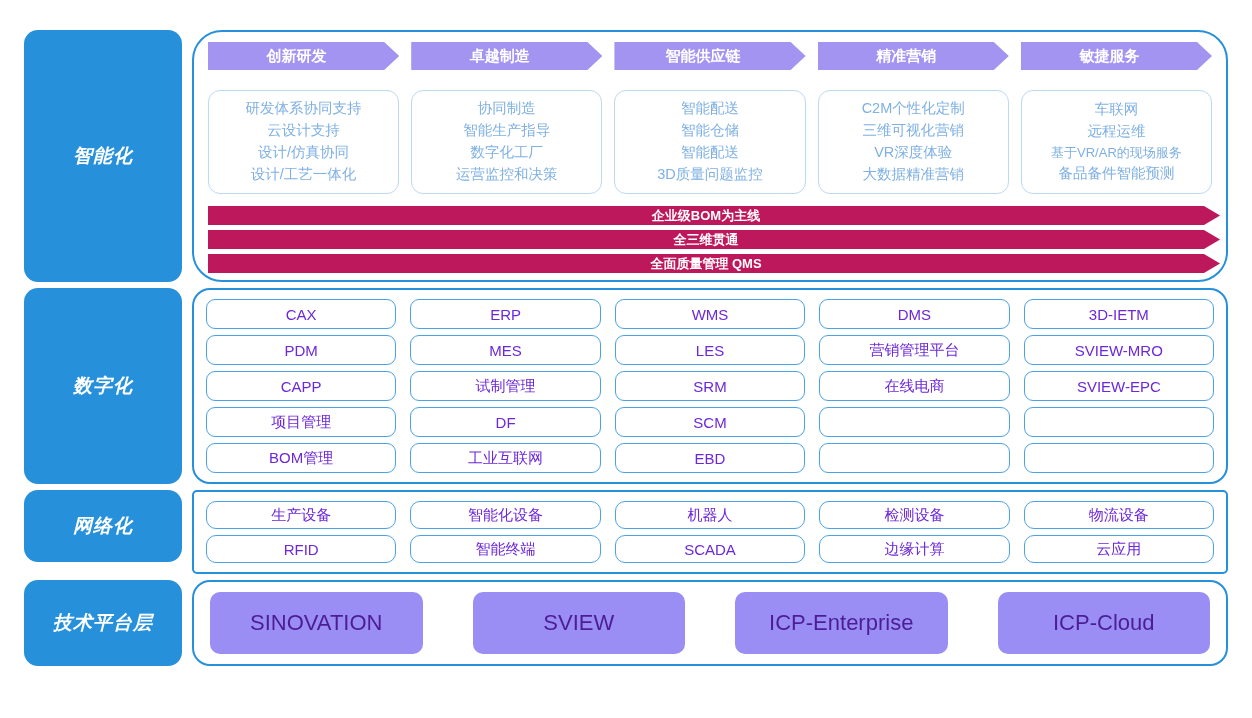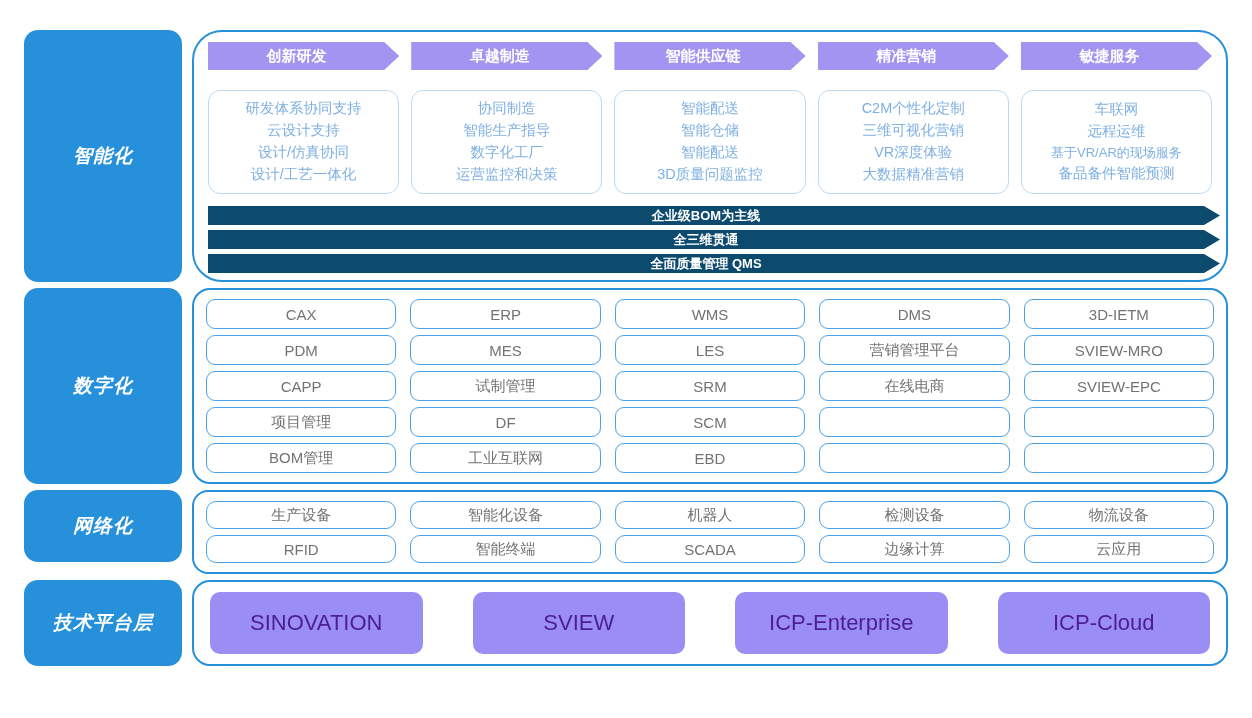--- a/index.html
+++ b/index.html
@@ -43,21 +43,21 @@
   .panel {
     position: absolute;
     left: 192px;
     width: 1036px;
     border: 2px solid #2790db;
     border-radius: 30px;
     background: #ffffff;
   }
   .panel-intel    { top: 30px;  height: 252px; }
   .panel-digital  { top: 288px; height: 196px; border-radius: 18px; }
-  .panel-network  { top: 490px; height: 84px;  border-radius: 16px; }
+  .panel-network  { top: 490px; height: 84px;  border-radius: 5px; }
   .panel-platform { top: 580px; height: 86px;  border-radius: 18px; }
 
   
   .pillars {
     position: absolute;
     left: 14px; right: 14px; top: 10px;
     display: flex;
     gap: 12px;
   }
   .pillar { flex: 1 1 0; min-width: 0; }
@@ -101,21 +101,21 @@
     position: absolute;
     left: 14px; right: 6px;
     top: 174px;
     display: flex;
     flex-direction: column;
     gap: 5px;
   }
   .bar {
     position: relative;
     height: 19px;
-    background: #0c4a6e;
+    background: #be185d;
     color: #ffffff;
     font-size: 13px;
     font-weight: bold;
     display: flex;
     align-items: center;
     justify-content: center;
     padding-right: 16px;
     clip-path: polygon(0 0, calc(100% - 16px) 0, 100% 50%, calc(100% - 16px) 100%, 0 100%);
   }
 
@@ -134,21 +134,21 @@
     gap: 6px;
   }
   .chip {
     flex: 1 1 0;
     border: 1.6px solid #4aa3e8;
     border-radius: 9px;
     display: flex;
     align-items: center;
     justify-content: center;
     font-size: 15px;
-    color: #737373;
+    color: #6d28d9;
     background: #ffffff;
     white-space: nowrap;
     overflow: hidden;
   }
   .chip.empty { color: transparent; }
 
   .grid-network .chip { border-radius: 10px; font-size: 15px; }
 
   
   .plat-row {

